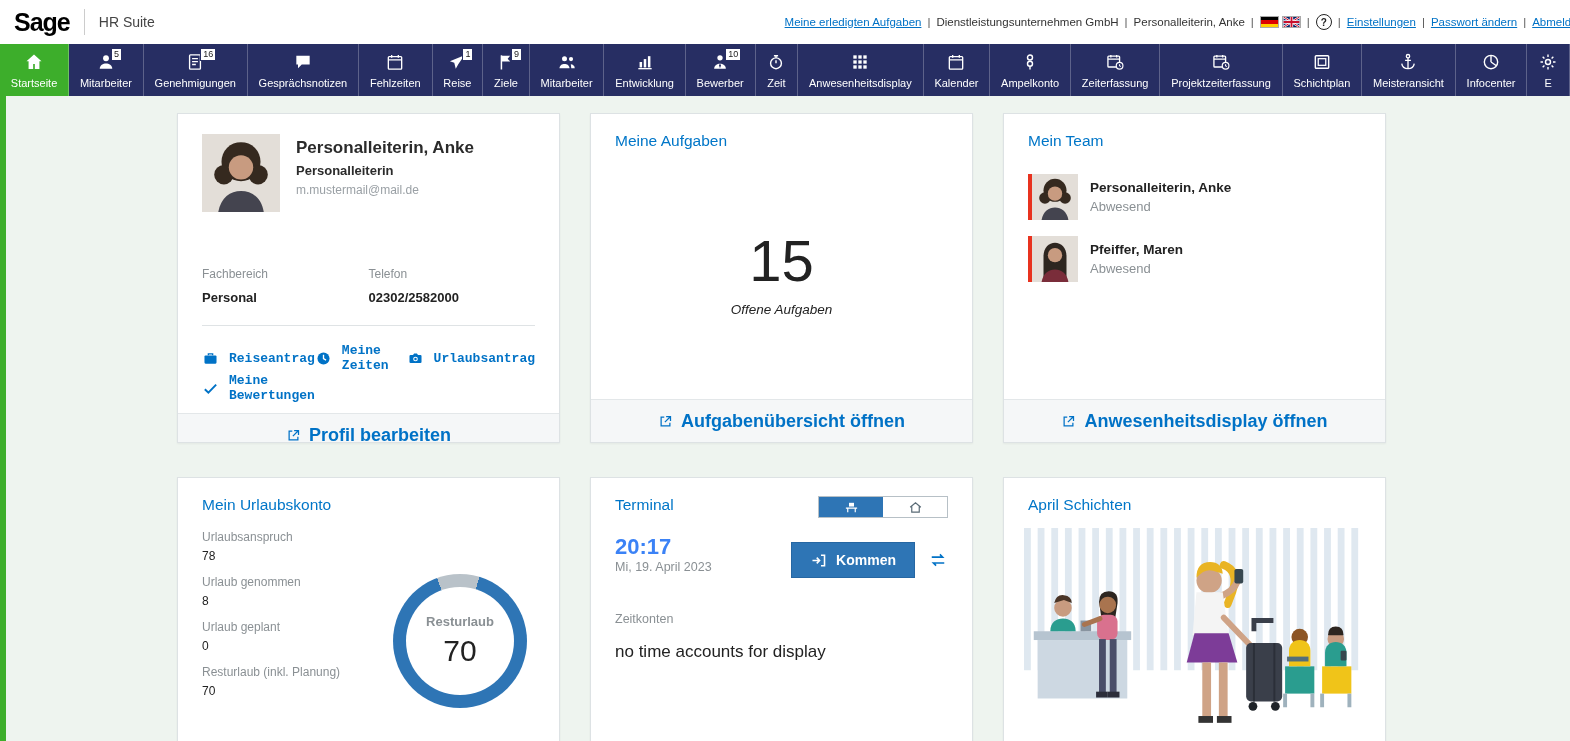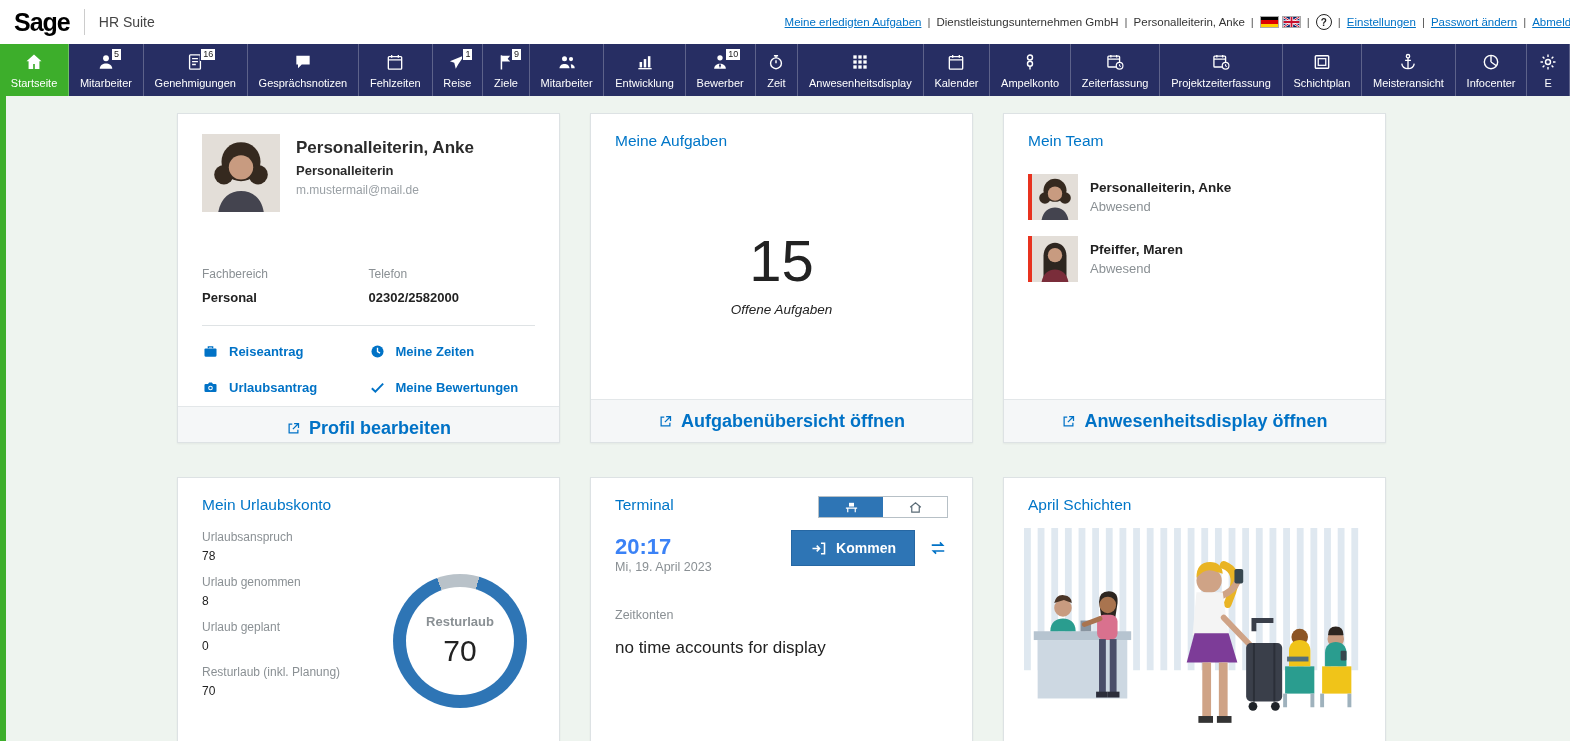--- a/index.html
+++ b/index.html
@@ -50,21 +50,21 @@
   .avatar-lg{width:78px;height:78px;flex:none;}
   .avatar-lg svg,.avatar-sm svg{width:100%;height:100%;display:block;}
   .profile-name{font-size:17px;font-weight:bold;color:#2b2b2b;margin-top:4px;}
   .profile-role{font-size:13px;font-weight:bold;color:#2b2b2b;margin-top:5px;}
   .profile-email{font-size:12px;color:#9aa0a5;margin-top:5px;}
   .profile-fields{display:flex;padding:26px 24px 0;}
   .pf{width:50%;}
   .pf-label{font-size:12px;color:#8a9094;margin-top:29px;}
   .pf-value{font-size:13px;color:#222;font-weight:bold;margin-top:9px;}
   .divider{margin:20px 24px 0;border-top:1px solid #dfe3e5;}
-  .quick{display:grid;grid-template-columns:1fr 1fr;row-gap:19px;padding:17px 24px 10px;}
+  .quick{display:grid;grid-template-columns:1fr 1fr 1fr;padding:17px 24px 10px;font-family:Liberation Mono, monospace;}
   .quick-item{display:flex;align-items:center;gap:10px;color:var(--link-blue);font-weight:bold;font-size:13px;cursor:pointer;}
   .quick-item .icon{width:17px;height:17px;color:var(--link-blue);}
 
   
   .tasks-body{flex:1;display:flex;flex-direction:column;align-items:center;justify-content:center;}
   .tasks-count{font-size:58px;color:#222;line-height:1;}
   .tasks-label{font-size:13.5px;color:#222;margin-top:12px;font-style:italic;}
 
   
   .members{padding:8px 24px 0;}
@@ -93,21 +93,21 @@
   .term-head .card-title{padding:0;}
   .toggle{display:flex;border:1px solid #b7c0c6;height:22px;cursor:pointer;}
   .toggle-seg{width:64px;display:flex;align-items:center;justify-content:center;}
   .toggle-seg.selected{background:var(--button-blue);}
   .toggle-seg .icon{width:15px;height:15px;}
   .toggle-seg.selected .icon{color:#fff;}
   .toggle-seg:not(.selected) .icon{color:#5a6b76;}
   .term-row2{display:flex;justify-content:space-between;align-items:flex-start;padding:8px 24px 0;}
   .term-time{font-size:22px;font-weight:bold;color:#3b82f6;margin-top:8px;}
   .term-date{font-size:12.5px;color:#8a9094;}
-  .kommen-wrap{display:flex;align-items:center;gap:13px;margin-top:4px;}
+  .kommen-wrap{display:flex;align-items:center;gap:13px;margin-top:16px;}
   .kommen-btn{background:var(--button-blue);border:1px solid #2667a3;color:#fff;font-weight:bold;font-size:14px;display:flex;align-items:center;gap:9px;height:36px;padding:0 18px;cursor:pointer;}
   .kommen-btn .icon{width:17px;height:17px;color:#fff;}
   .swap-btn{cursor:pointer;display:inline-flex;}
   .swap-btn .icon{width:20px;height:20px;color:var(--link-blue);}
   .term-accounts{padding:34px 24px 0;}
   .term-accounts-label{font-size:12.5px;color:#8a9094;}
   .term-accounts-empty{font-size:17px;color:#222;margin-top:16px;}
 
   
   .shift-illu{margin:14px 20px 0;flex:1;}

